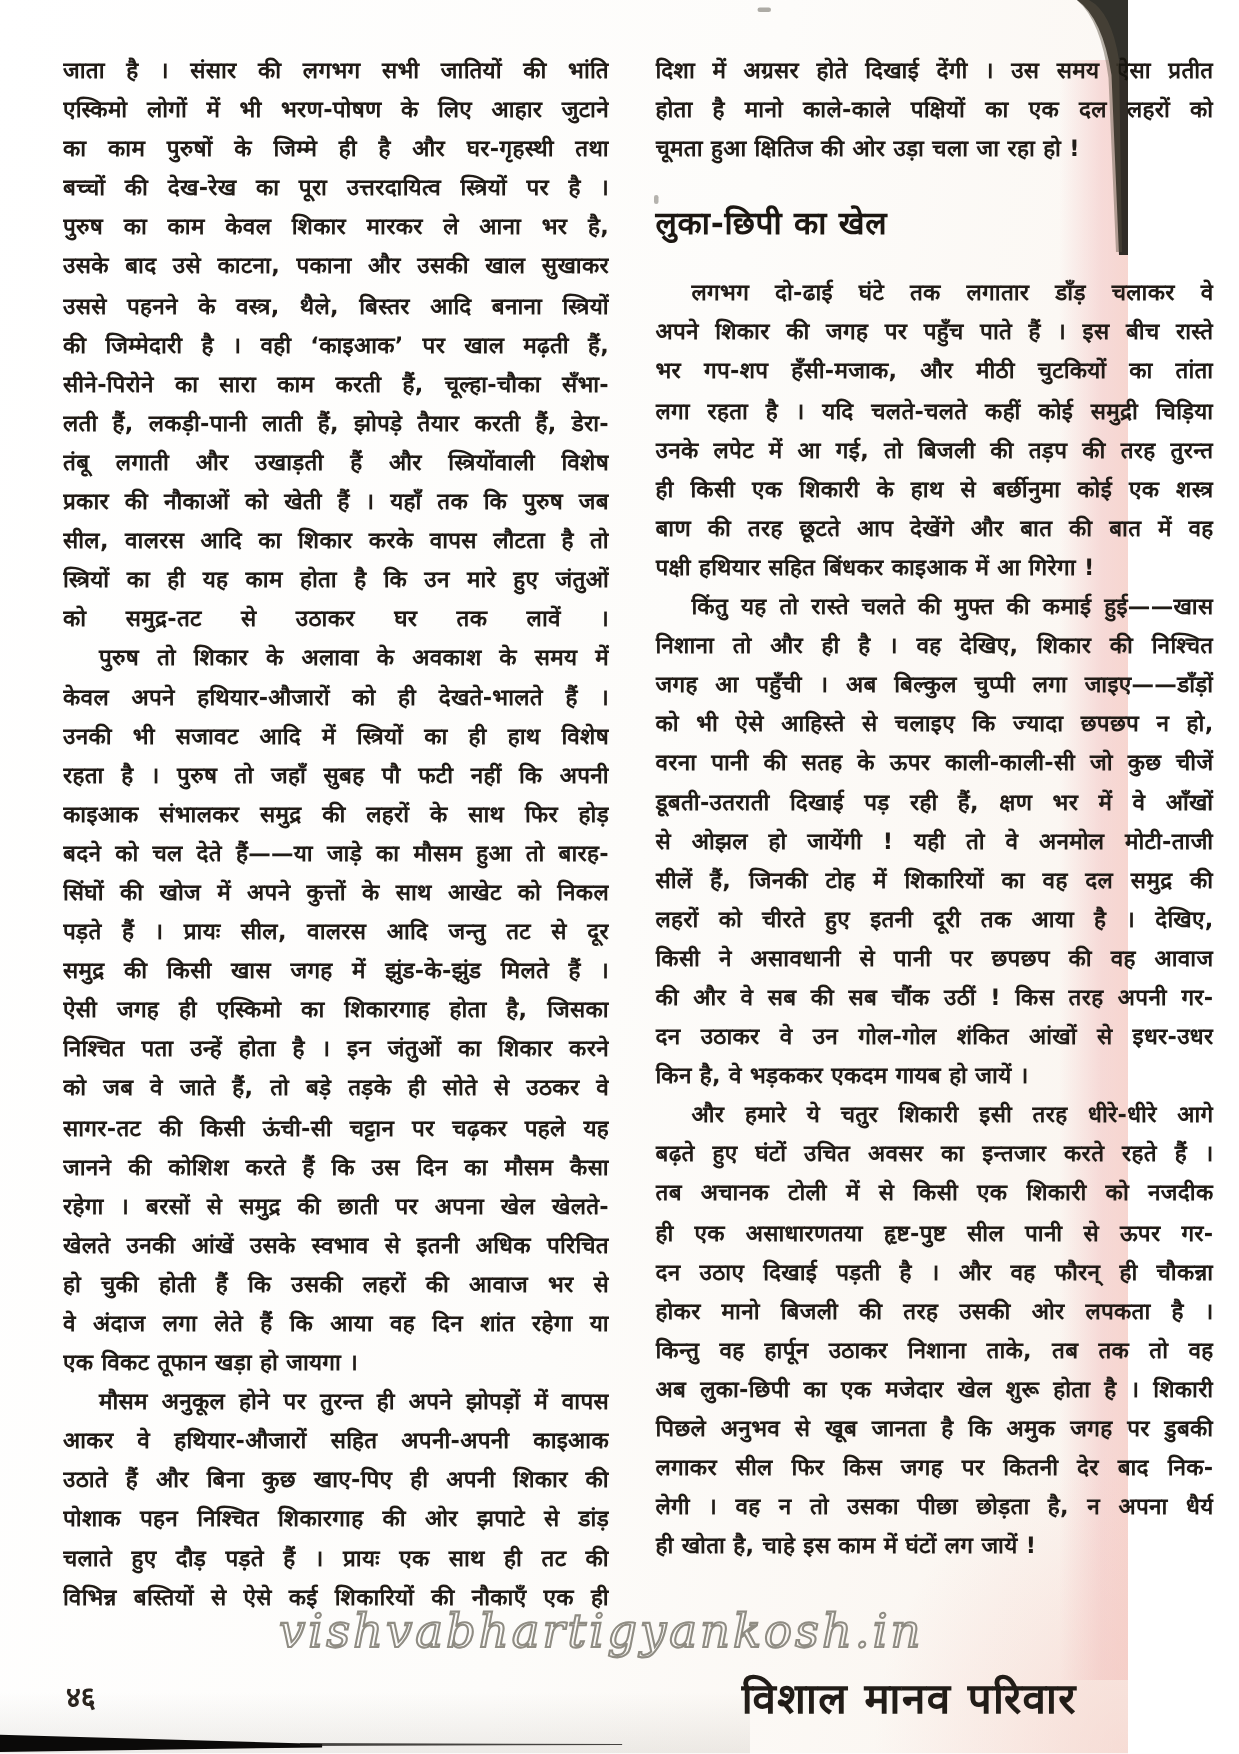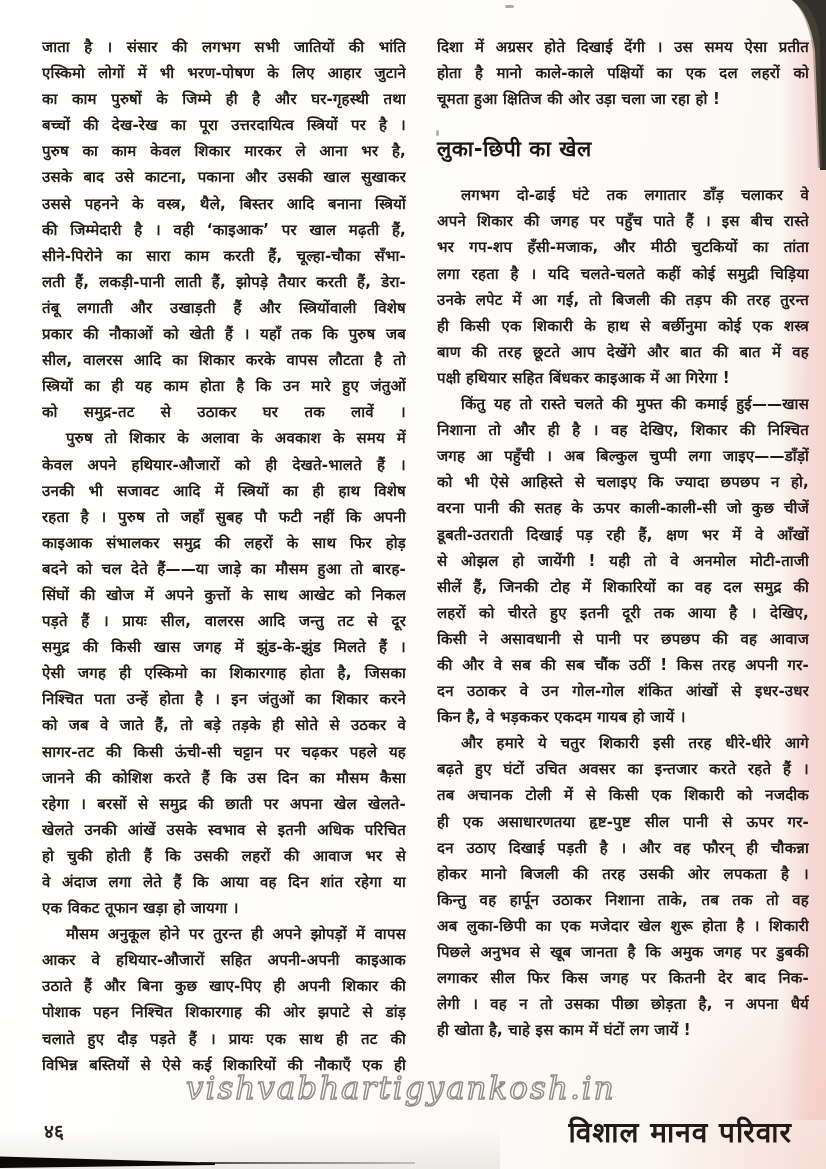--- a/index.html
+++ b/index.html
@@ -2,21 +2,21 @@
 <html><head>
 <meta charset="utf-8">
 <style>
   html,body{margin:0;padding:0;}
   body{
     width:826px;height:1169px;position:relative;overflow:hidden;
     background:#ffffff;
     font-family:"DejaVu Sans","Liberation Sans",sans-serif;
   }
   .page{
-    position:absolute;left:0;top:0;width:826px;height:1169px;
+    position:absolute;left:0;top:0;width:752px;height:1169px;
     background:linear-gradient(100deg,#ffffff 0%,#fdfcfa 55%,#faf4ee 100%);
   }
   
   .tint-right{
     position:absolute;top:40px;right:0;width:46px;height:1080px;
     background:linear-gradient(to right,rgba(242,192,190,0) 0%,rgba(240,182,182,0.45) 62%,rgba(246,208,202,0.85) 100%);
     pointer-events:none;
   }
   .tint-corner{
     position:absolute;right:0;bottom:0;width:220px;height:260px;

